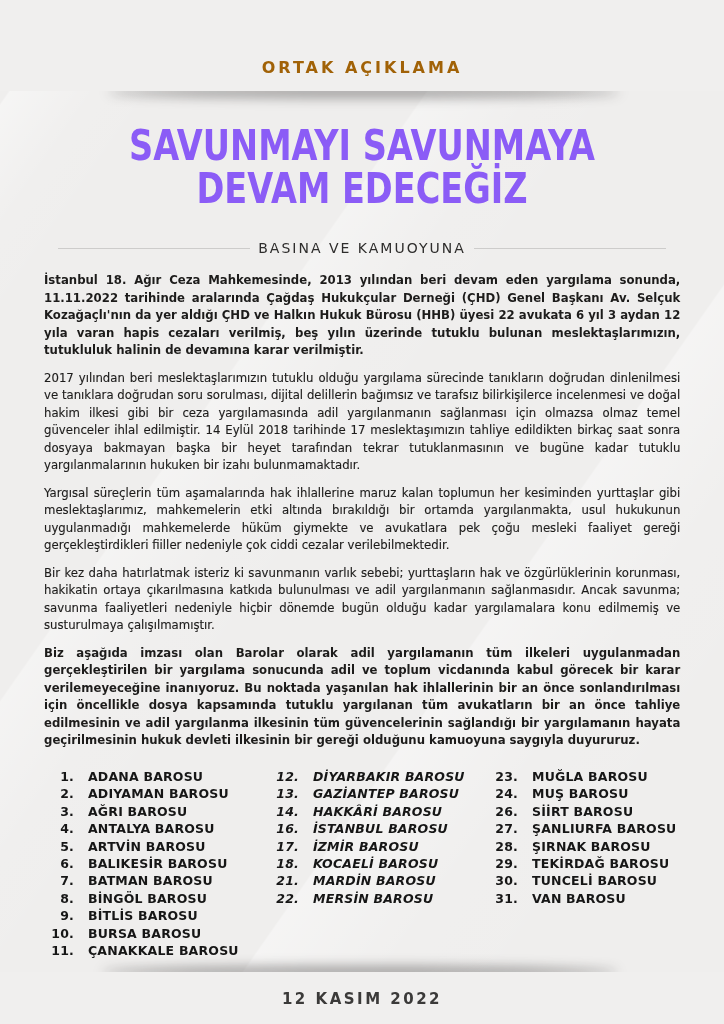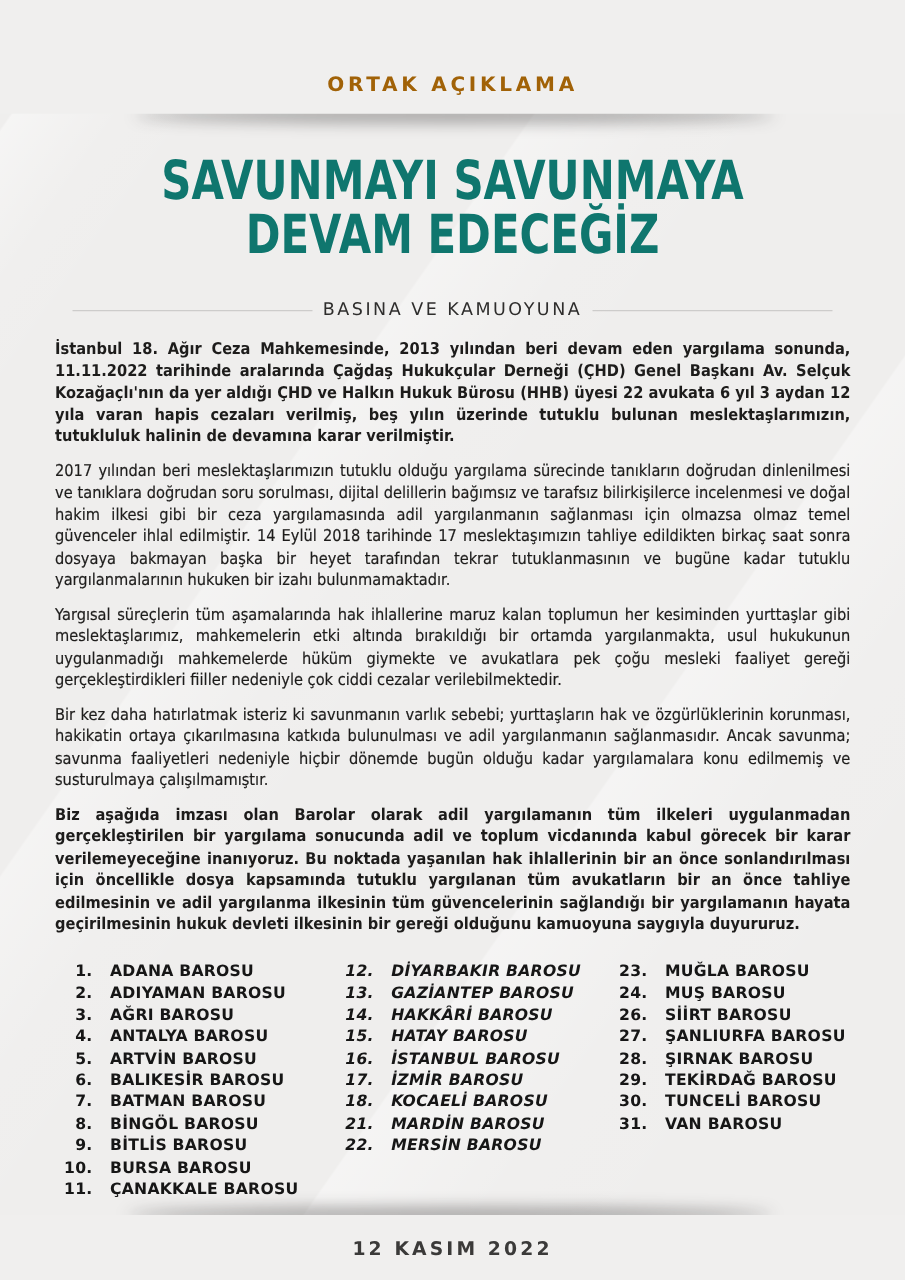--- a/index.html
+++ b/index.html
@@ -24,21 +24,21 @@
   .cover{position:absolute;left:0;right:0;background:#f0efee;z-index:2;}
   #cover-top{top:0;height:91px;}
   #cover-bottom{top:972px;height:52px;}
 
   .kicker{
     position:absolute;top:58px;left:0;width:100%;text-align:center;z-index:3;
     font-weight:bold;font-size:16px;letter-spacing:3px;color:#a16207;
   }
   .title{
     position:absolute;top:124px;left:0;width:100%;text-align:center;z-index:3;
-    color:#0f766e;
+    color:#8b5cf6;
   }
   .title-line{
     display:block;font-weight:bold;font-size:43px;line-height:43px;
     transform:scaleX(0.78);transform-origin:50% 50%;white-space:nowrap;
   }
   .divider{
     position:absolute;top:240px;left:58px;right:58px;z-index:3;
     display:flex;align-items:center;gap:8px;
   }
   .rule{flex:1;border-top:1px solid #cdcccb;height:0;}
@@ -161,24 +161,20 @@
         </div>
       <div class="sig-item">
           <span class="sig-num">13.</span>
           <span class="sig-name">GAZİANTEP BAROSU</span>
         </div>
       <div class="sig-item">
           <span class="sig-num">14.</span>
           <span class="sig-name">HAKKÂRİ BAROSU</span>
         </div>
       <div class="sig-item">
-          <span class="sig-num">15.</span>
-          <span class="sig-name">HATAY BAROSU</span>
-        </div>
-      <div class="sig-item">
           <span class="sig-num">16.</span>
           <span class="sig-name">İSTANBUL BAROSU</span>
         </div>
       <div class="sig-item">
           <span class="sig-num">17.</span>
           <span class="sig-name">İZMİR BAROSU</span>
         </div>
       <div class="sig-item">
           <span class="sig-num">18.</span>
           <span class="sig-name">KOCAELİ BAROSU</span>

